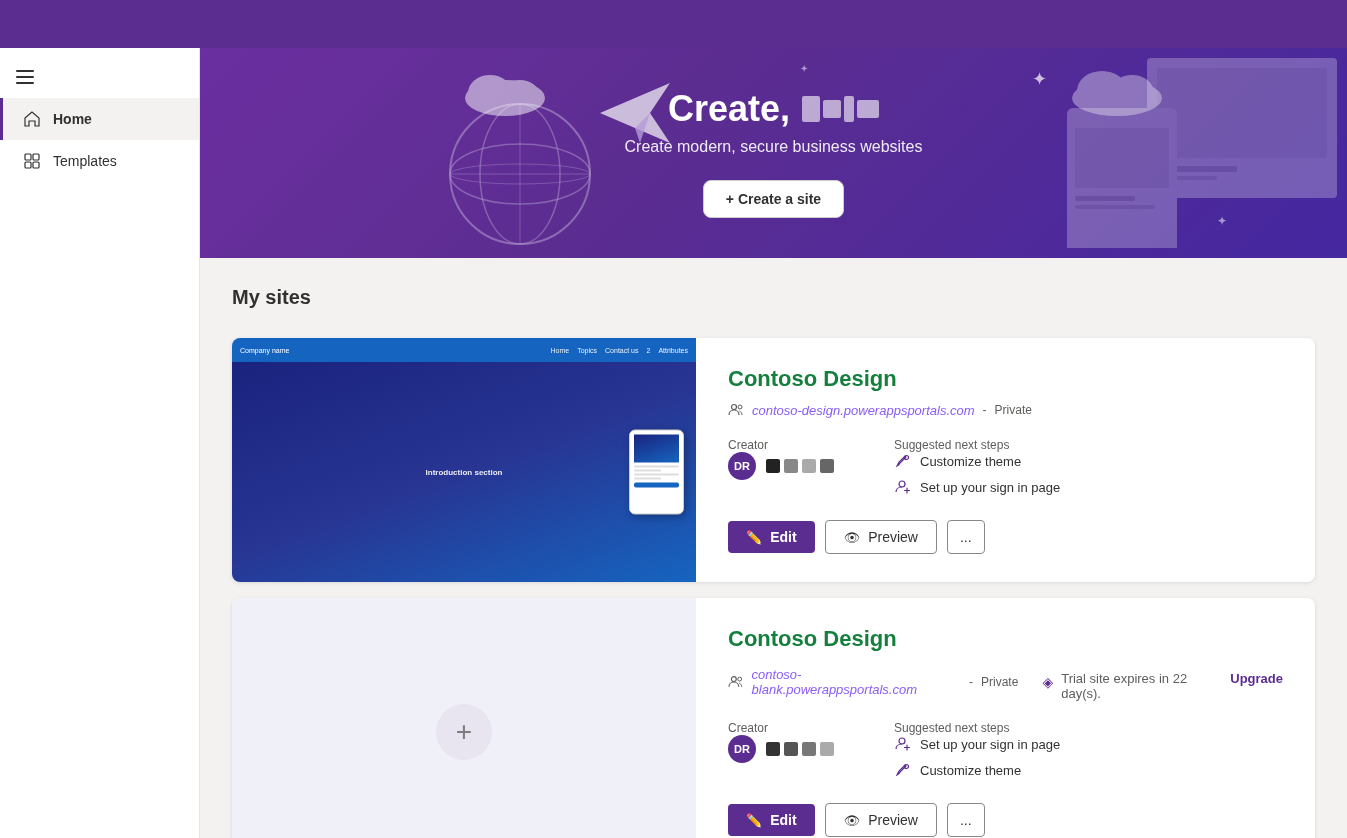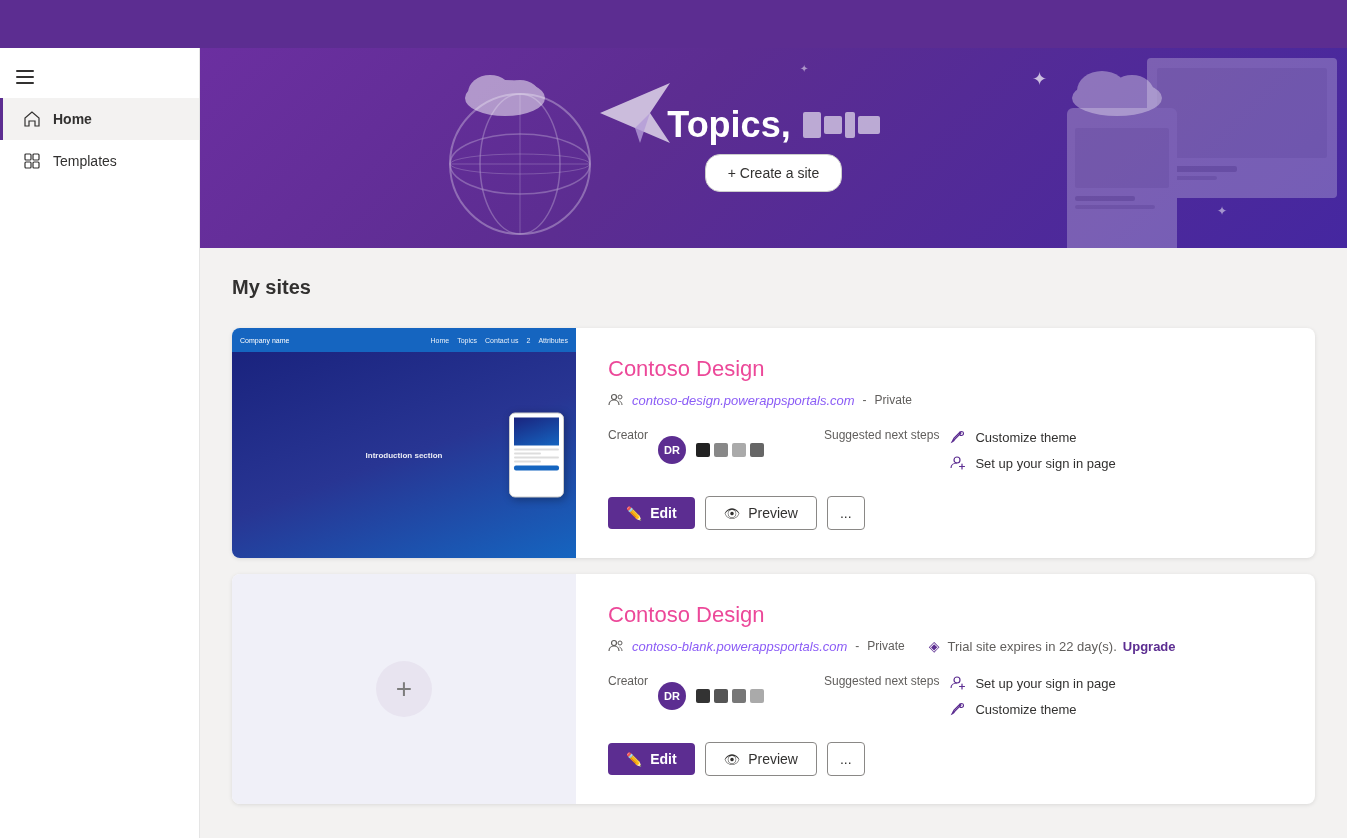--- a/index.html
+++ b/index.html
@@ -125,23 +125,23 @@
       font-size: 16px;
       opacity: 0.9;
       margin-bottom: 24px;
     }
     
     .create-site-btn {
       background: white;
       color: #323130;
       border: 1px solid #ccc;
       padding: 10px 22px;
-      border-radius: 15px;
+      border-radius: 8px;
       font-size: 14px;
-      font-weight: 400;
+      font-weight: 700;
       cursor: pointer;
       display: inline-flex;
       align-items: center;
       gap: 8px;
     }
     
     
     .my-sites-section {
       padding: 28px 32px;
     }
@@ -157,21 +157,21 @@
     .site-card {
       background: white;
       border-radius: 8px;
       margin-bottom: 16px;
       display: flex;
       overflow: hidden;
       box-shadow: 0 1px 4px rgba(0,0,0,0.1);
     }
     
     .site-thumbnail {
-      width: 344px;
+      width: 464px;
       min-height: 220px;
       flex-shrink: 0;
       background: #e0e0e0;
       position: relative;
       overflow: hidden;
     }
     
     .site-thumbnail-design {
       background: linear-gradient(180deg, #e8f0fe 0%, #c5d8ff 100%);
       display: flex;
@@ -285,22 +285,22 @@
     
     .site-info {
       flex: 1;
       padding: 28px 32px;
       display: flex;
       flex-direction: column;
     }
     
     .site-name {
       font-size: 22px;
-      font-weight: 400;
-      color: #ec4899;
+      font-weight: 700;
+      color: #15803d;
       margin-bottom: 10px;
     }
     
     .site-url-row {
       display: flex;
       align-items: center;
       gap: 8px;
       margin-bottom: 20px;
     }
     
@@ -310,43 +310,44 @@
       font-style: italic;
     }
     
     .site-badge {
       font-size: 12px;
       color: #605e5c;
     }
     
     .trial-badge {
       display: flex;
-      align-items: center;
+      align-items: flex-start;
       gap: 6px;
       font-size: 13px;
       color: #605e5c;
+      margin-top: 9px;
     }
     
     .upgrade-link {
       color: #5c2d91;
       font-weight: 600;
       text-decoration: none;
       cursor: pointer;
     }
     
     .info-row {
       display: flex;
       gap: 60px;
       margin-bottom: 24px;
     }
     
     .info-col {
       display: flex;
-      flex-direction: row;
-      gap: 10px;
+      flex-direction: column;
+      gap: 0;
     }
     
     .info-label {
       font-size: 12px;
       color: #605e5c;
       font-weight: 400;
     }
     
     .creator-row {
       display: flex;
@@ -531,30 +532,31 @@
       <div style="position:absolute; left:260px; top:20px; opacity:0.5;">
         <svg width="90" height="50" viewBox="0 0 90 50">
           <ellipse cx="45" cy="30" rx="40" ry="18" fill="white"></ellipse>
           <ellipse cx="30" cy="25" rx="22" ry="18" fill="white"></ellipse>
           <ellipse cx="60" cy="28" rx="20" ry="16" fill="white"></ellipse>
         </svg>
       </div>
 
       <div class="hero-content">
         <div class="hero-title">
-          <span>Topics,</span>
+          <span>Create,</span>
           <span class="hero-username-block">
             <span class="username-tiles">
               <span class="username-tile tall"></span>
               <span class="username-tile"></span>
               <span class="username-tile tall" style="width:10px;"></span>
               <span class="username-tile" style="width:22px;"></span>
             </span>
           </span>
         </div>
+        <div class="hero-subtitle">Create modern, secure business websites</div>
         <button class="create-site-btn">+ Create a site</button>
       </div>
 
       <div style="position:absolute; right:0; top:0; opacity:0.25;">
         <svg width="280" height="200" viewBox="0 0 280 200">
           <rect x="80" y="10" width="190" height="140" rx="4" fill="white"></rect>
           <rect x="90" y="20" width="170" height="90" rx="2" fill="#e0e0e0"></rect>
           <rect x="90" y="118" width="80" height="6" rx="2" fill="#bdbdbd"></rect>
           <rect x="90" y="128" width="60" height="4" rx="2" fill="#d0d0d0"></rect>
           <rect x="0" y="60" width="110" height="180" rx="6" fill="white"></rect>

